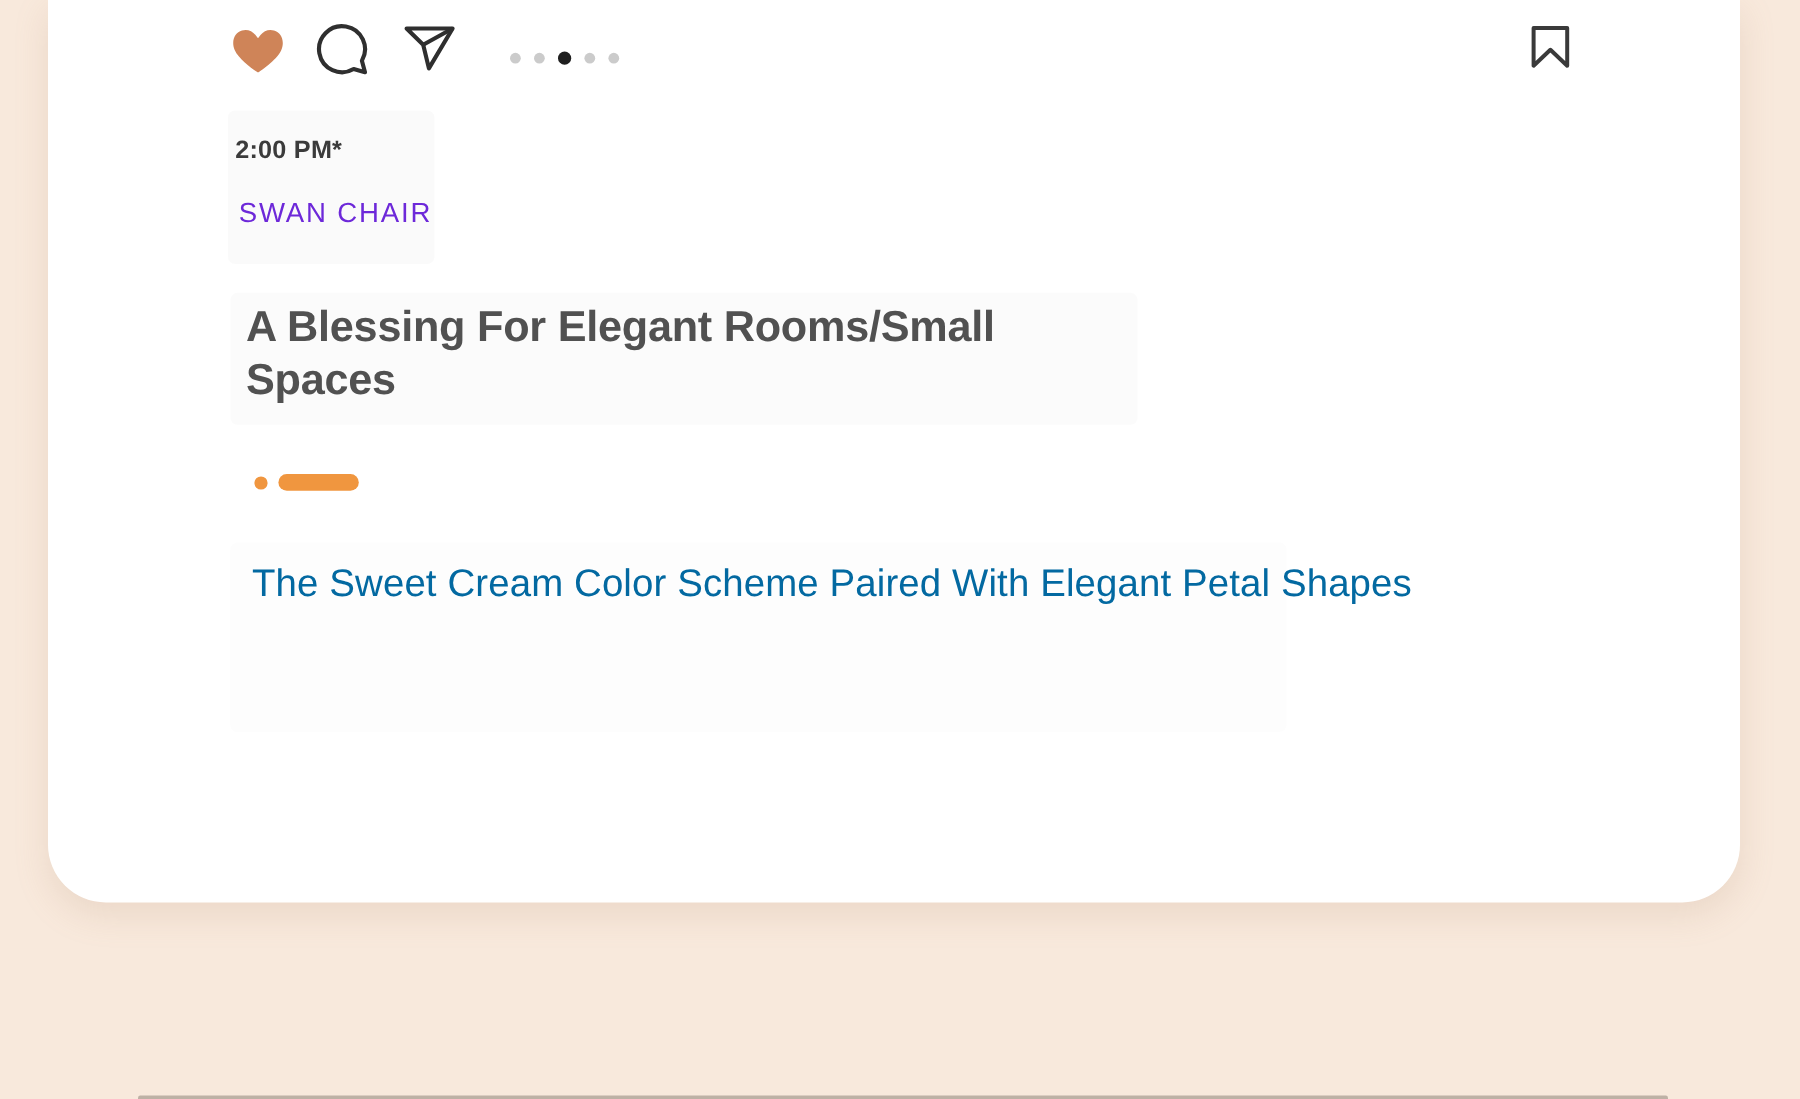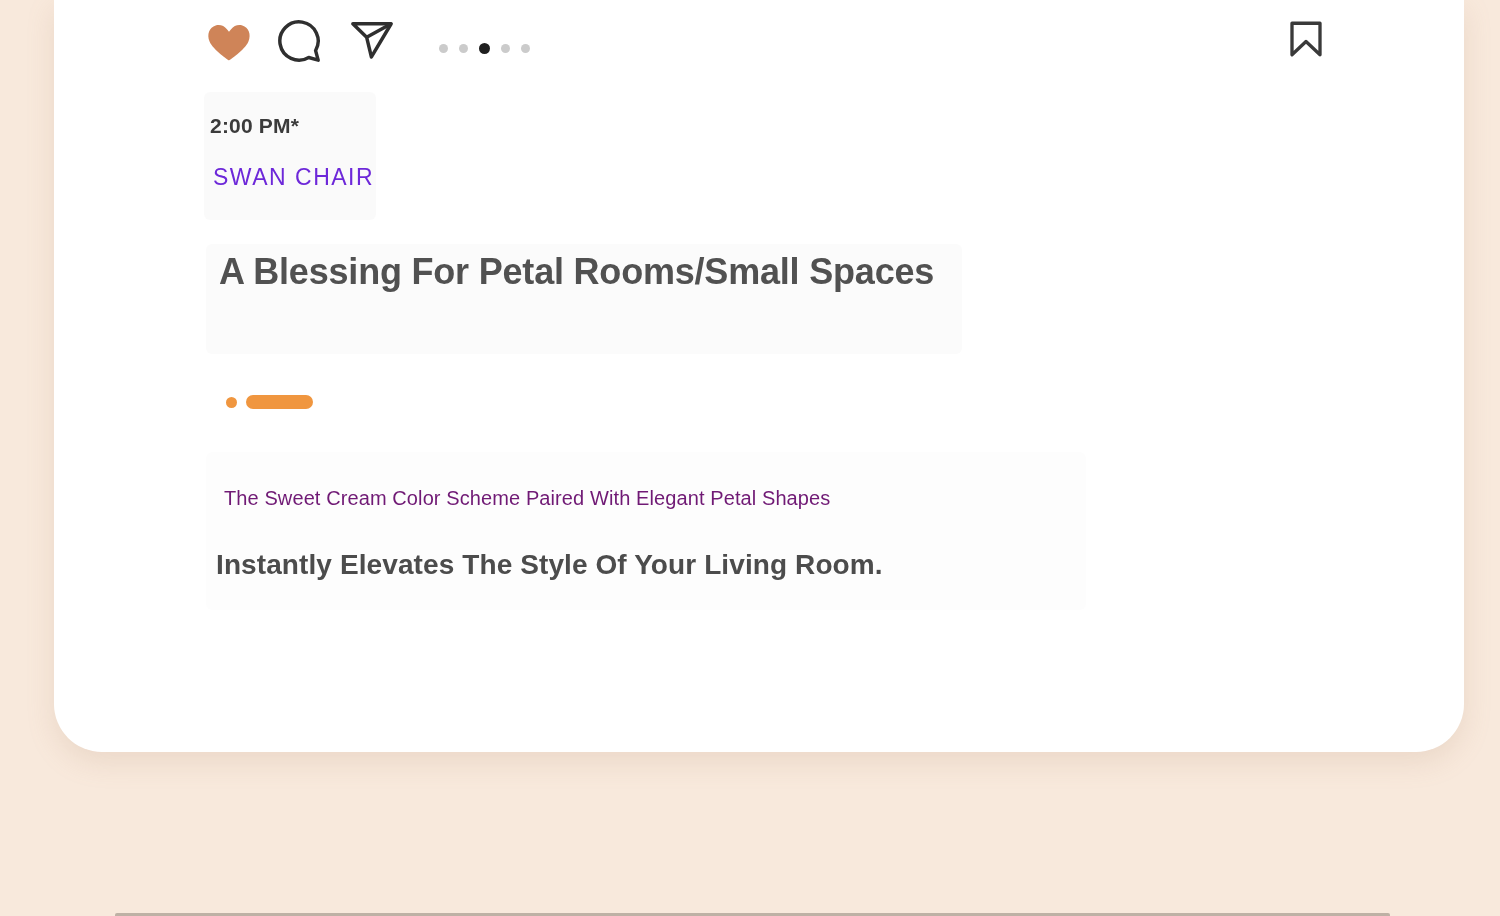--- a/index.html
+++ b/index.html
@@ -12,21 +12,20 @@
   }
   .stage { position: relative; width: 1500px; height: 916px; }
 
   .post-card {
     position: absolute;
     left: 40px; top: 0;
     width: 1410px; height: 752px;
     background: #ffffff;
     border-radius: 0 0 48px 48px;
     box-shadow: 0 10px 28px rgba(180, 140, 110, 0.18);
-    margin-left: 14px;
   }
 
   
   .artifact { position: absolute; background: rgba(130,130,130,0.045); border-radius: 6px; pointer-events: none; }
   .artifact.a1 { left: 150px; top: 92px;  width: 172px; height: 128px; }
   .artifact.a2 { left: 152px; top: 244px; width: 756px; height: 110px; background: rgba(130,130,130,0.03); }
   .artifact.a3 { left: 152px; top: 452px; width: 880px; height: 158px; background: rgba(130,130,130,0.02); }
 
   
   .icon-btn { position: absolute; display: flex; align-items: center; justify-content: center; cursor: pointer; background: none; border: none; }
@@ -57,22 +56,22 @@
     width: 730px;
     font-size: 36px; line-height: 44px; font-weight: 700;
     color: #515151; letter-spacing: -0.2px;
   }
 
   .divider { position: absolute; left: 172px; top: 395px; display: flex; align-items: center; gap: 9px; height: 14px; }
   .divider .dot  { width: 11px; height: 11px; border-radius: 50%; }
   .divider .pill { width: 67px; height: 14px; border-radius: 7px; }
 
   .body-line-1 {
-    position: absolute; left: 170px; top: 487px;
-    font-size: 20px; font-weight: 400; color: #701a75; white-space: nowrap; letter-spacing: 0.1px;
+    position: absolute; left: 170px; top: 468px;
+    font-size: 32px; font-weight: 400; color: #0369a1; white-space: nowrap; letter-spacing: 0.1px;
   }
   .body-line-2 {
     position: absolute; left: 162px; top: 549px;
     font-size: 28px; font-weight: 700; color: #4c4c4c; white-space: nowrap; letter-spacing: 0.1px;
   }
 
   .bottom-edge-line {
     position: absolute; left: 115px; bottom: 0;
     width: 1275px; height: 3px;
     background: rgba(120, 108, 98, 0.45);
@@ -127,27 +126,26 @@
       <span>
         <svg width="42" height="48" viewBox="0 0 24 24" fill="none" stroke="#3a3a3a" stroke-width="1.9" stroke-linejoin="round">
           <path d="M20 21 12 13.44 4 21V3h16Z"></path>
         </svg>
       </span>
     </button>
 
     <div class="time-label">2:00 PM*</div>
     <div class="brand-label">SWAN CHAIR</div>
 
-    <h1 class="post-title">A Blessing For Petal Rooms/Small Spaces</h1>
+    <h1 class="post-title">A Blessing For Elegant Rooms/Small Spaces</h1>
 
     <div class="divider">
       <span class="dot" style="background: rgb(240, 150, 63);"></span>
       <span class="pill" style="background: rgb(240, 150, 63);"></span>
     </div>
 
     <p class="body-line-1">The Sweet Cream Color Scheme Paired With Elegant Petal Shapes</p>
-    <p class="body-line-2">Instantly Elevates The Style Of Your Living Room.</p>
 
   </div>
 
   <div class="bottom-edge-line"></div>
 
 </div>
 
 </body></html>

